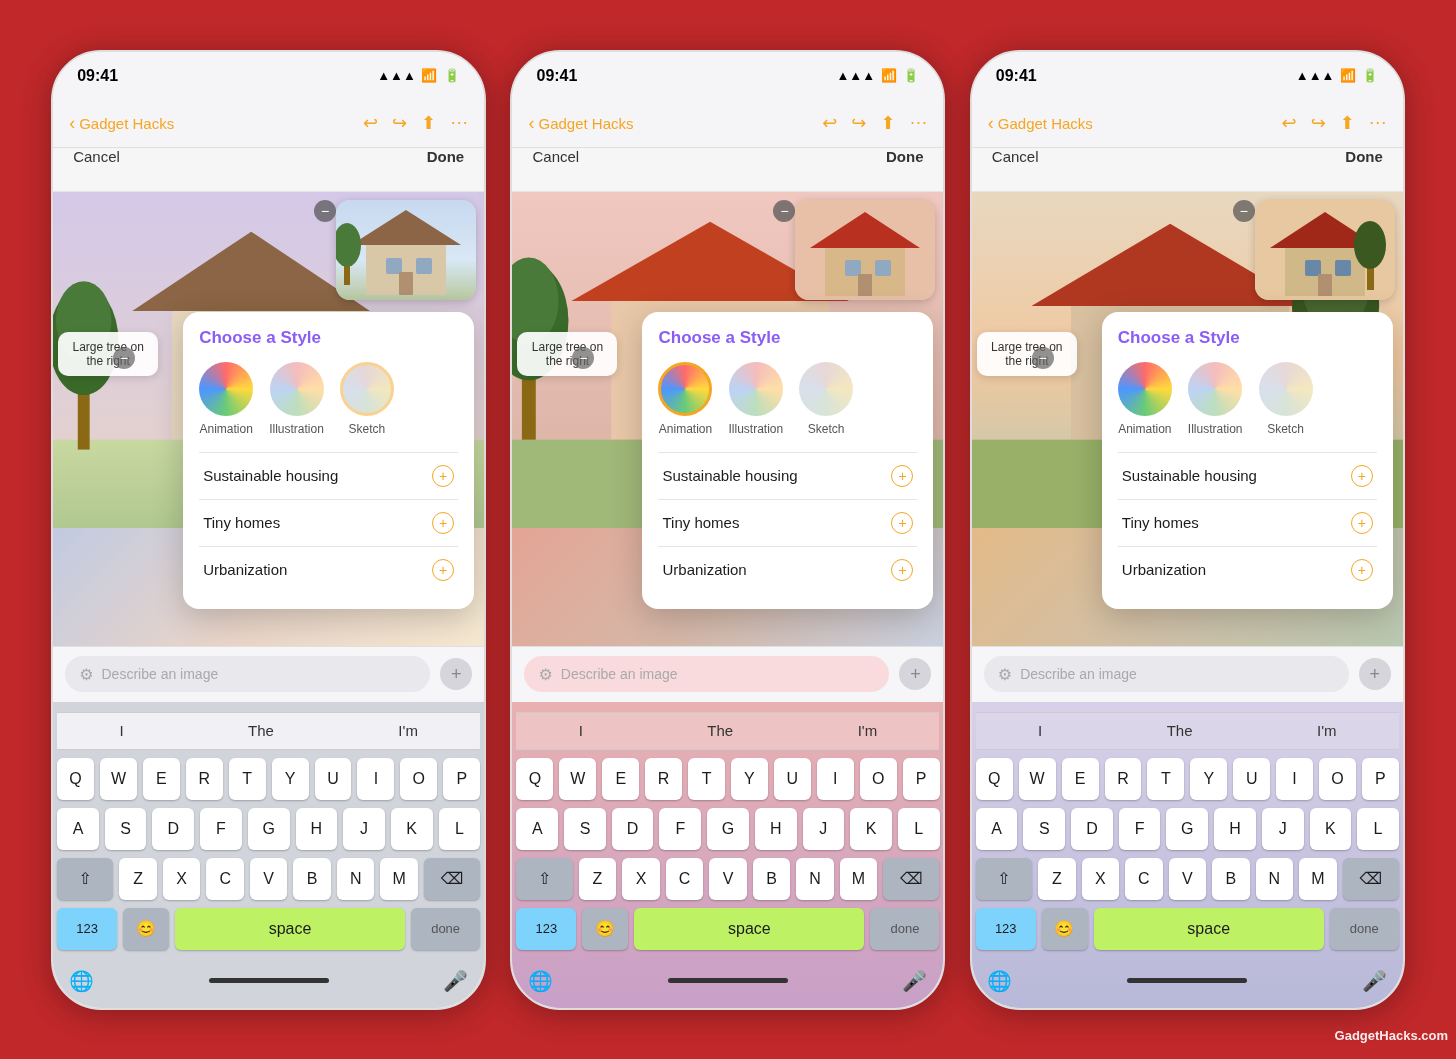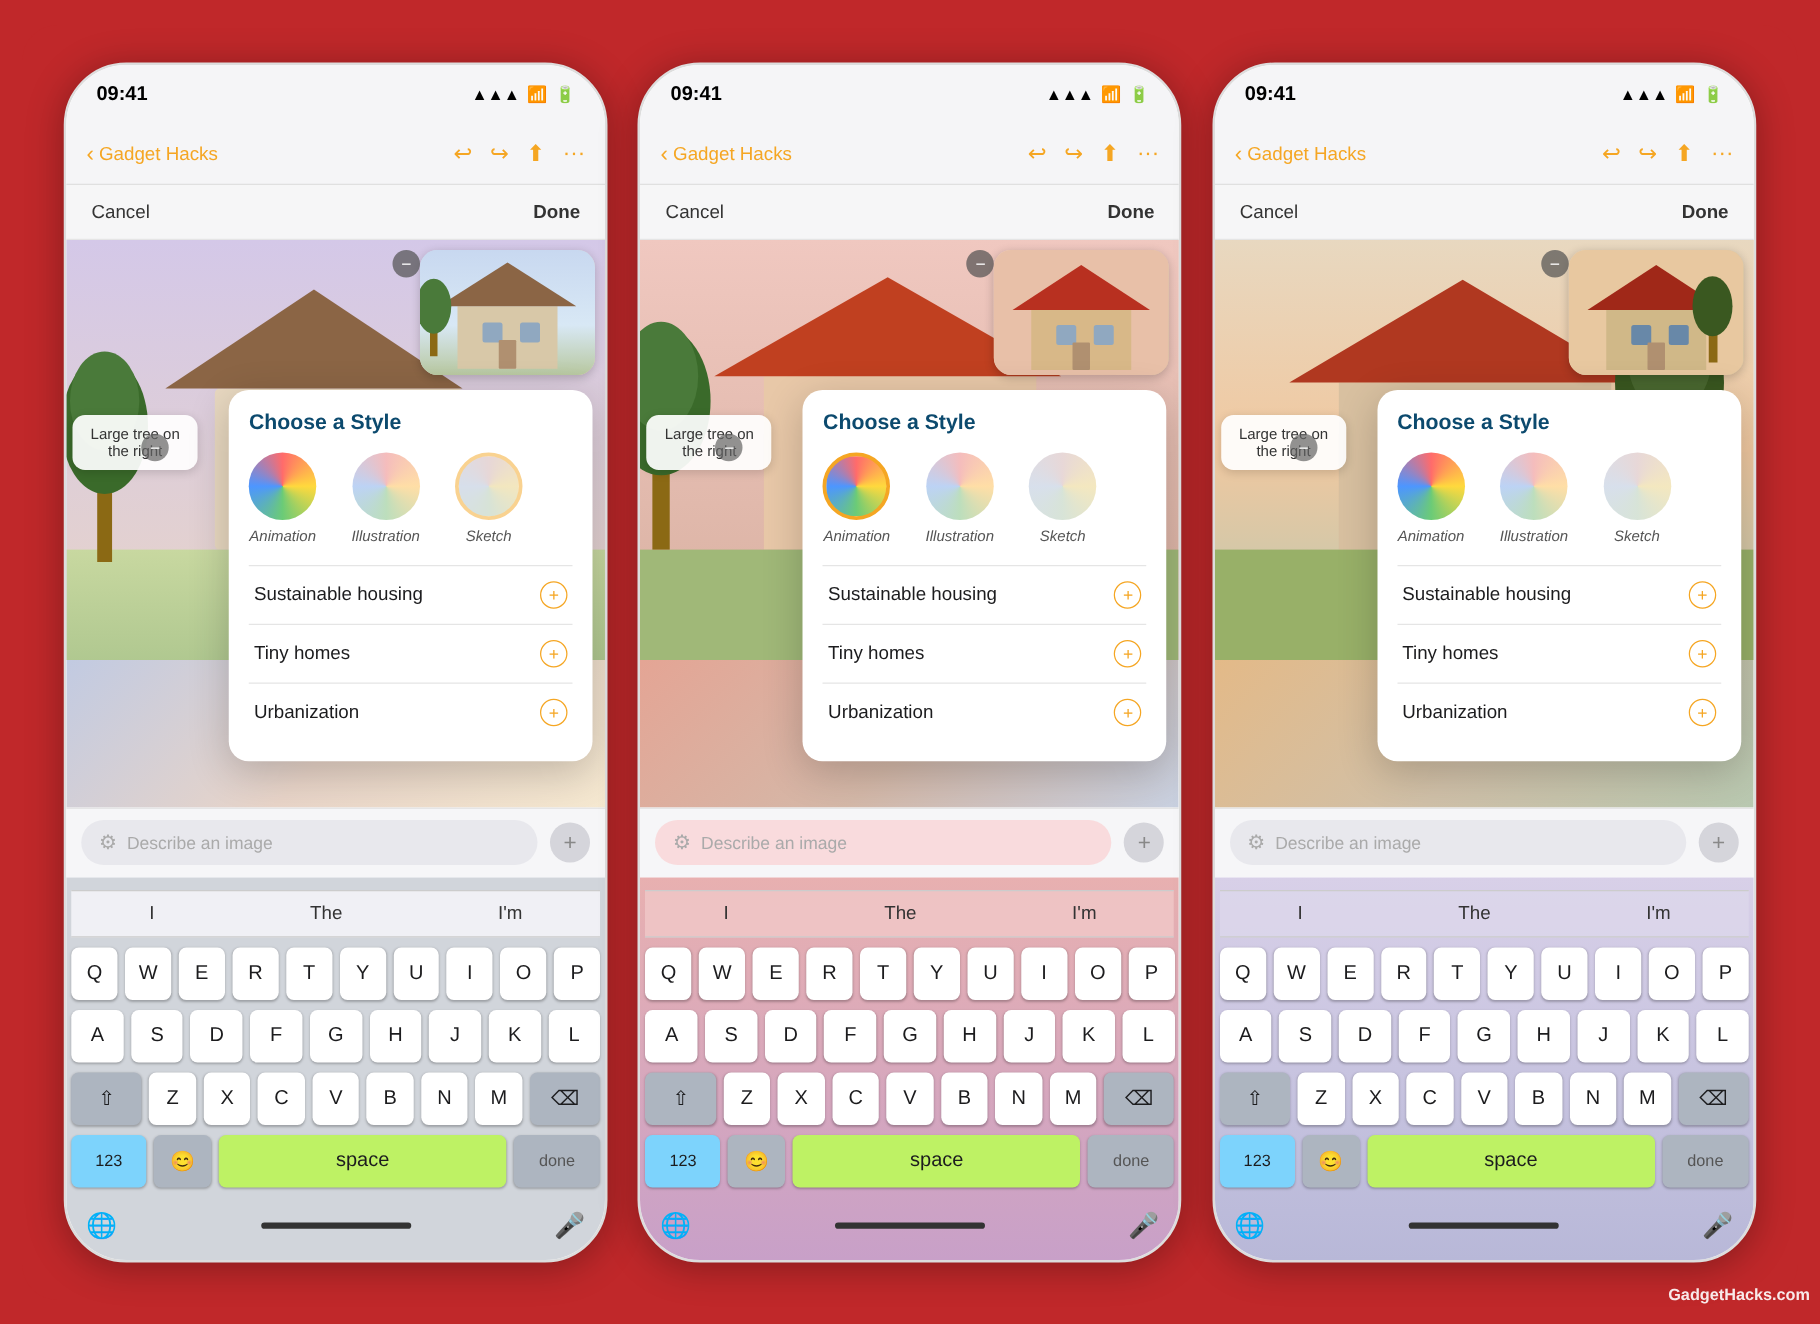--- a/index.html
+++ b/index.html
@@ -62,21 +62,21 @@
       border-bottom: 1px solid #e0e0e0;
     }
     .nav-back { color: #f5a623; font-size: 15px; display: flex; align-items: center; gap: 4px; cursor: pointer; }
     .nav-back-arrow { font-size: 18px; }
     .nav-icons { display: flex; gap: 14px; color: #f5a623; font-size: 18px; }
     
     .action-bar {
       height: 44px;
       background: rgba(245,245,247,0.95);
       display: flex;
-      align-items: center;
+      align-items: flex-start;
       justify-content: space-between;
       padding: 0 20px;
       border-bottom: 1px solid #e5e5e5;
     }
     .action-cancel { color: #333; font-size: 15px; cursor: pointer; }
     .action-done { color: #333; font-size: 15px; font-weight: 600; cursor: pointer; }
     
     .image-area {
       flex: 1;
       position: relative;
@@ -111,28 +111,27 @@
       right: 10px;
       background: white;
       border-radius: 16px;
       padding: 16px;
       box-shadow: 0 8px 32px rgba(0,0,0,0.2);
       z-index: 10;
     }
     .style-popup-title {
       font-size: 17px;
       font-weight: 700;
-      color: #0c4a6e;
+      color: #8b5cf6;
       margin-bottom: 14px;
     }
     .style-options {
       display: flex;
-      gap: 28px;
+      gap: 16px;
       margin-bottom: 16px;
-      font-style: italic;
     }
     .style-option {
       display: flex;
       flex-direction: column;
       align-items: center;
       gap: 6px;
     }
     .style-ball {
       width: 54px;
       height: 54px;

